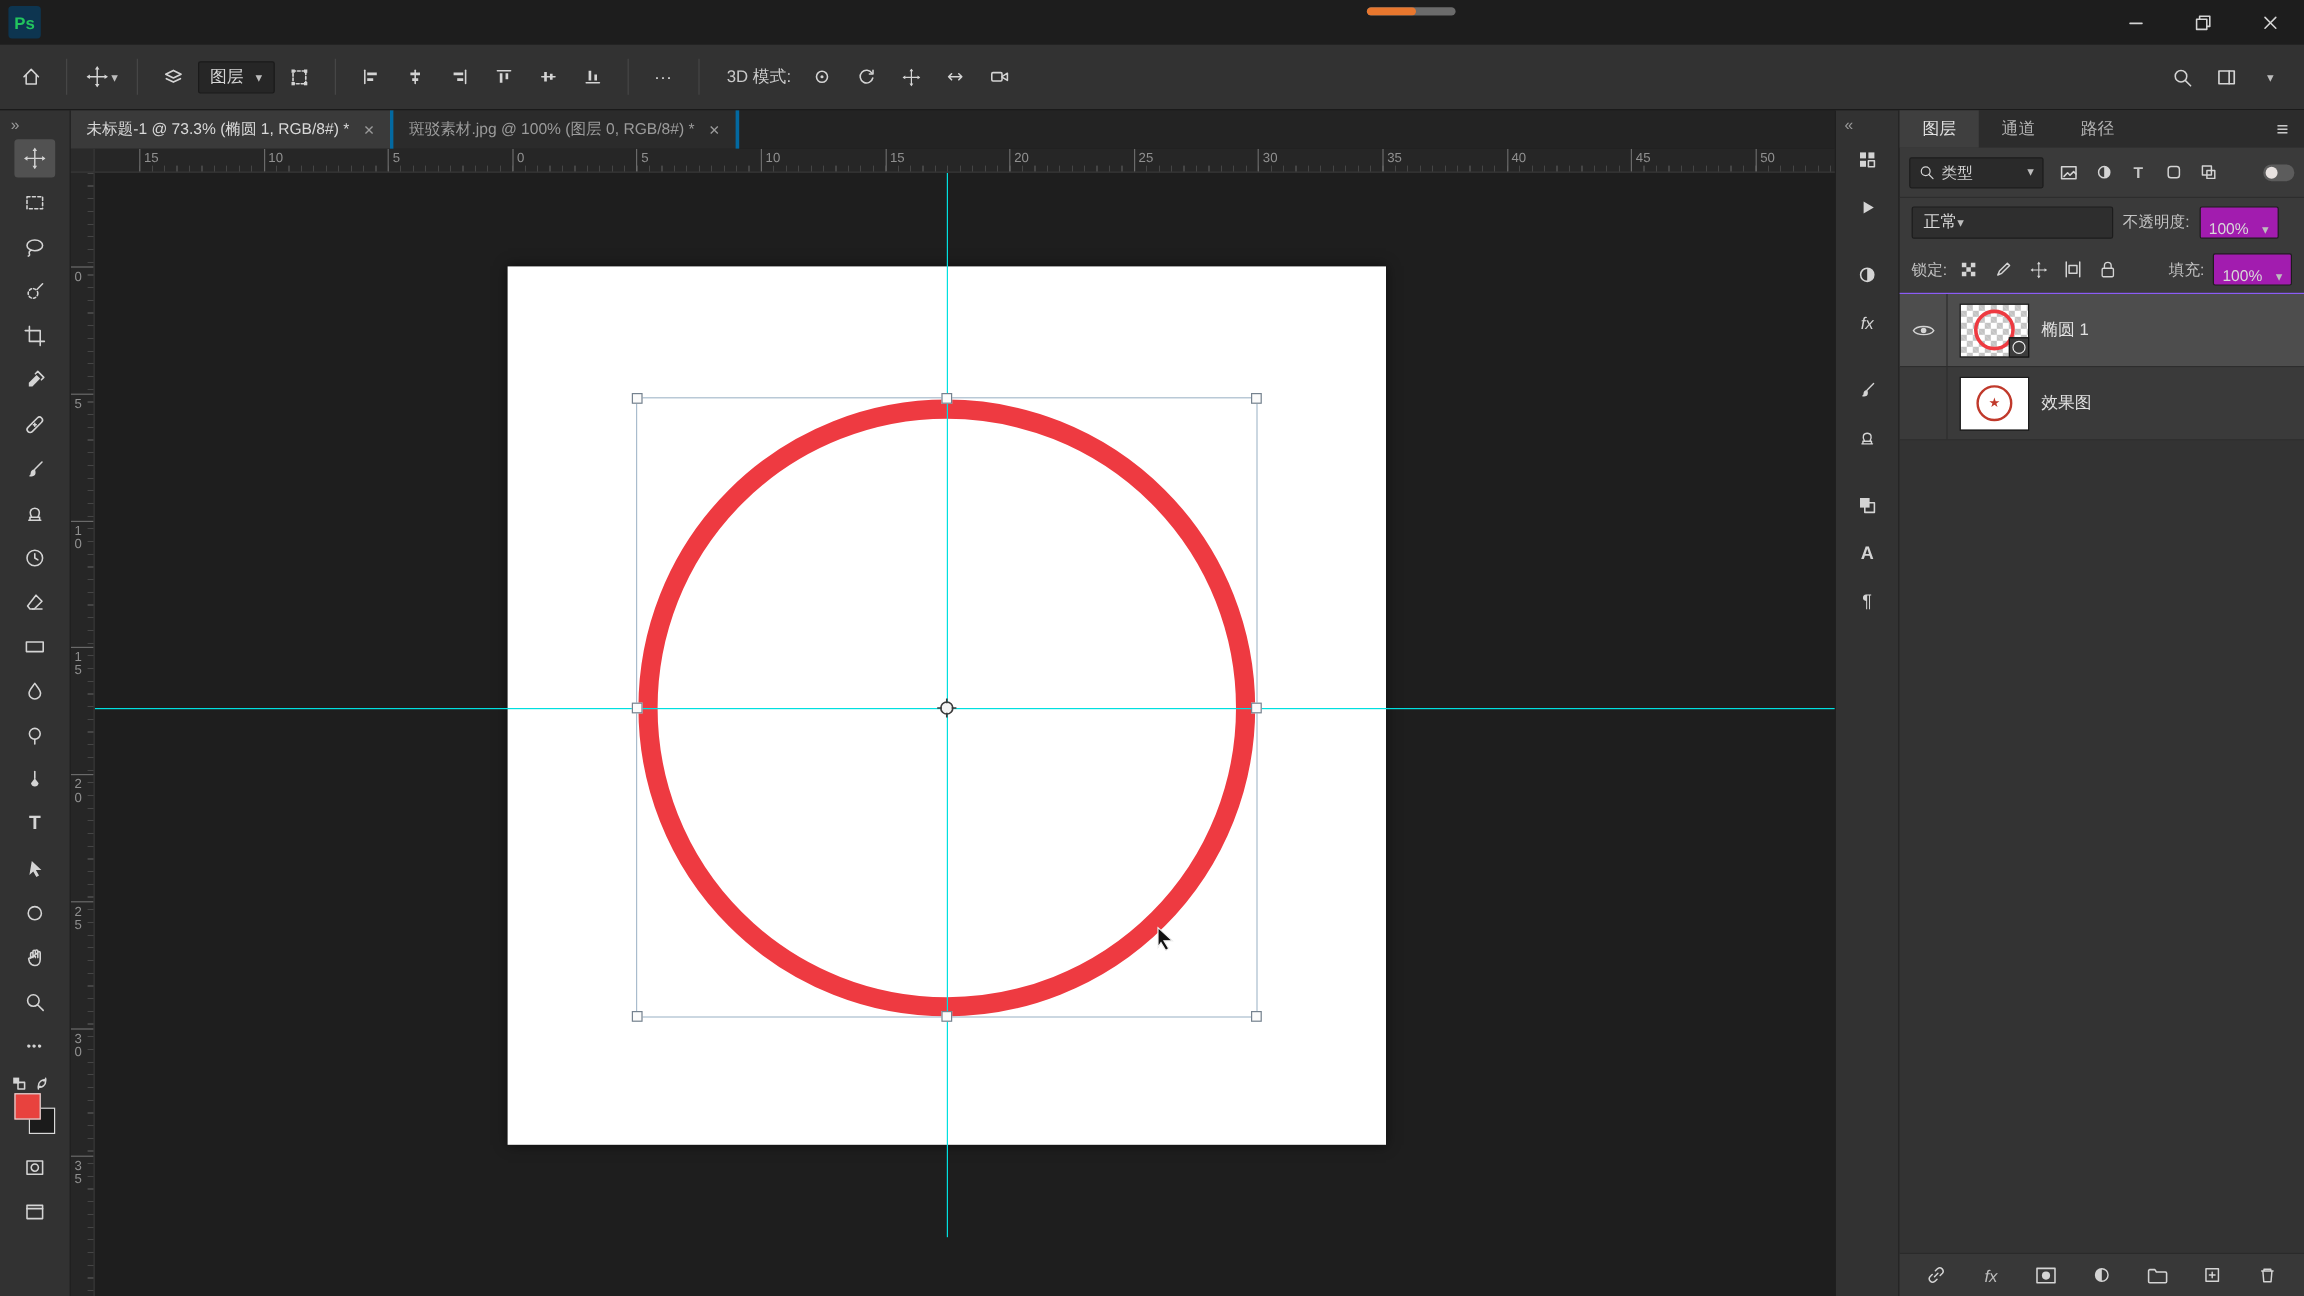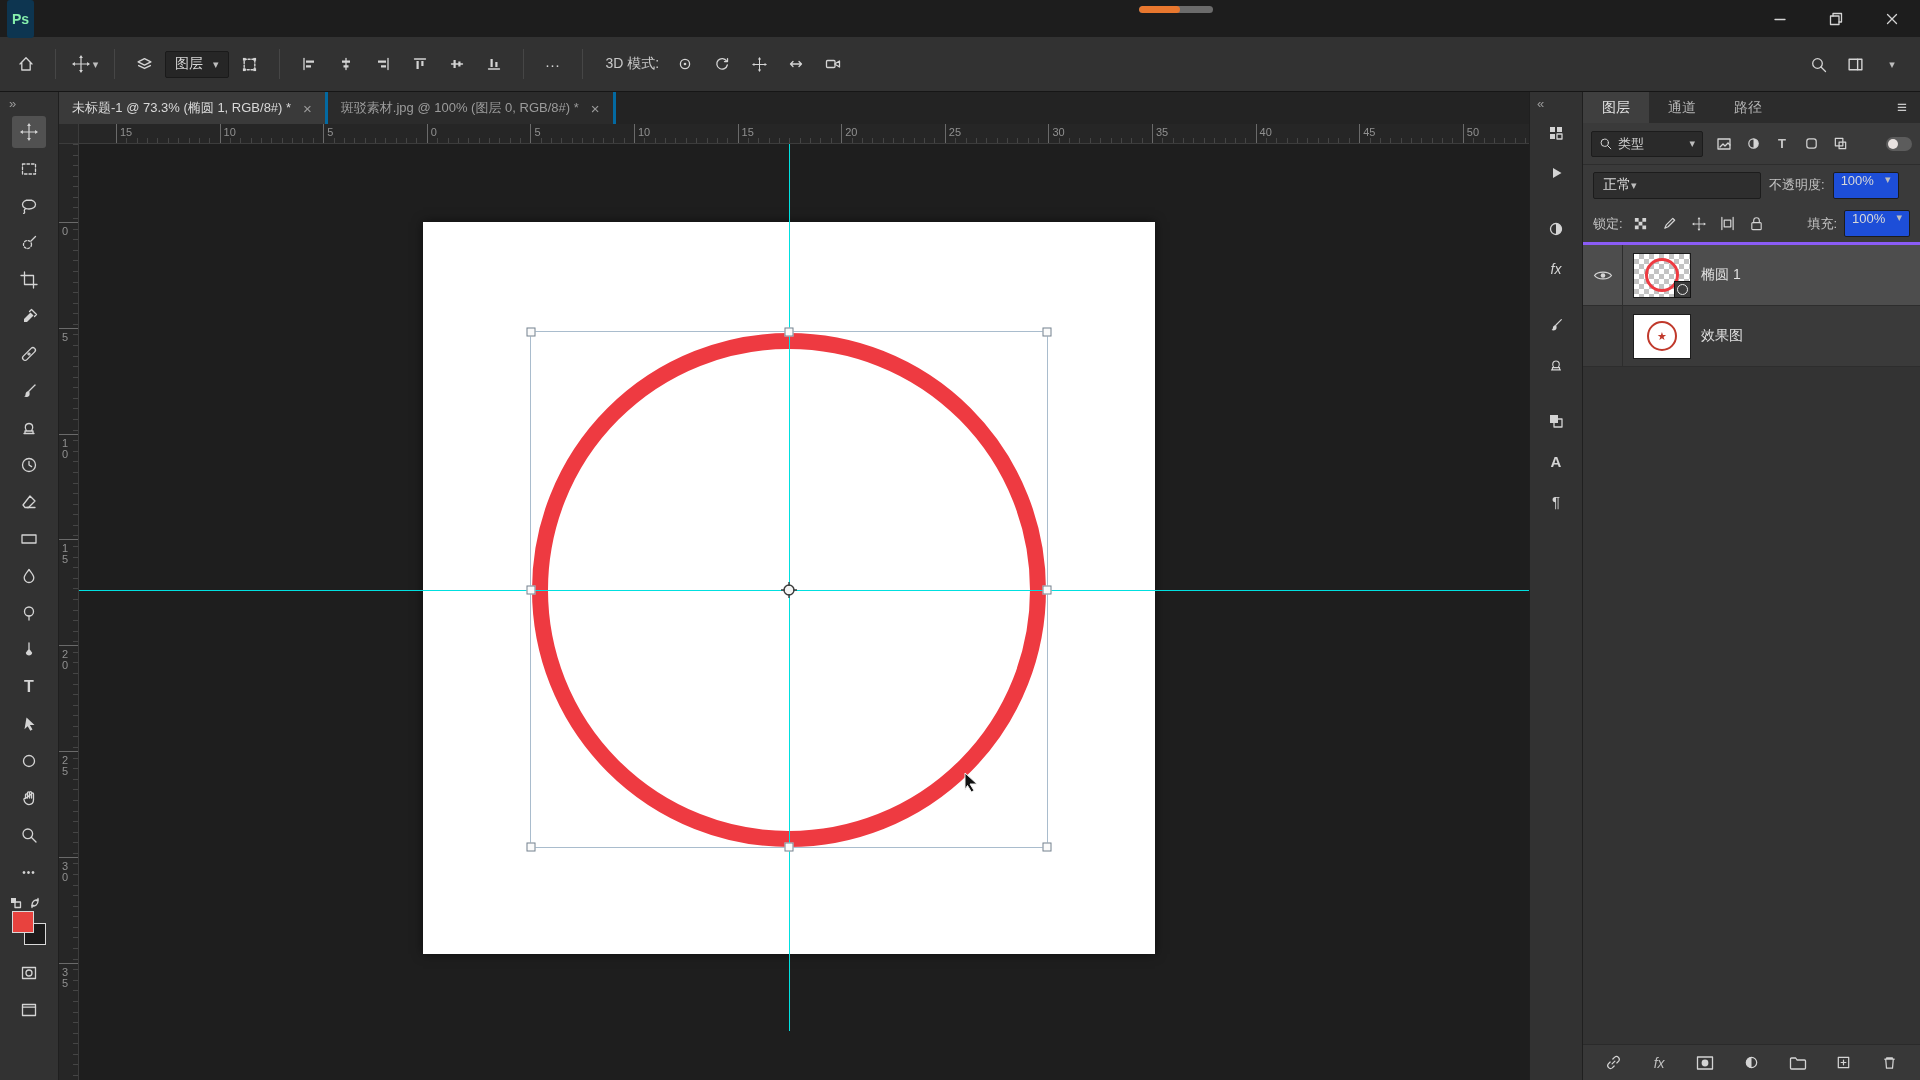--- a/index.html
+++ b/index.html
@@ -10,21 +10,21 @@
   .app { width: 1920px; height: 1080px; display: flex; flex-direction: column; }
 
   
   .ico { color: #d4d4d4; display: block; }
   .ico * { stroke: currentColor; fill: none; stroke-width: 1.3; stroke-linecap: round; stroke-linejoin: round; }
   .ico .f { fill: currentColor; stroke: none; }
   .glyph { color: #d4d4d4; }
 
   
   .menubar { height: 37px; flex: 0 0 37px; background: #1d1d1d; display: flex; align-items: center; position: relative; }
-  .ps-logo { width: 27px; height: 38px; margin: 0 10px 0 7px; background: #0d3550; color: #86efac;
+  .ps-logo { width: 27px; height: 27px; margin: 0 10px 0 7px; background: #0d3550; color: #22c55e;
     font-weight: bold; font-size: 14px; display: flex; align-items: center; justify-content: center; border-radius: 3px; }
   .menu-item { padding: 0 13px; font-size: 15px; color: #e3e3e3; line-height: 37px; }
   .title-progress { position: absolute; left: 1139px; top: 6px; width: 74px; height: 7px; background: #6b6b6b; border-radius: 4px; overflow: hidden; }
   .progress-fill { width: 55%; height: 100%; background: #e8772e; border-radius: 4px; }
   .win-controls { margin-left: auto; display: flex; height: 100%; }
   .win-btn { width: 56px; height: 100%; display: flex; align-items: center; justify-content: center; color: #cfcfcf; }
 
   
   .optionsbar { height: 55px; flex: 0 0 55px; background: #323232; border-bottom: 1px solid #161616;
     display: flex; align-items: center; padding: 0 12px 0 10px; gap: 5px; }
@@ -117,24 +117,24 @@
     display: flex; align-items: center; gap: 6px; padding: 0 7px; color: #d0d0d0; font-size: 13px; margin-right: 5px; }
   .filter-btn { width: 26px; height: 24px; display: flex; align-items: center; justify-content: center; color: #c6c6c6; }
   .filter-btn .tglyph { font-size: 13px; font-weight: bold; color: #c6c6c6; }
   .filter-toggle { margin-left: auto; width: 26px; height: 14px; border-radius: 8px; background: #5c5c5c; position: relative; }
   .filter-toggle::after { content: ""; position: absolute; left: 2px; top: 2px; width: 10px; height: 10px; border-radius: 50%; background: #e8e2e0; }
 
   .blend-row { height: 40px; flex: 0 0 40px; display: flex; align-items: center; padding: 0 10px; gap: 8px; }
   .blend-select { width: 168px; height: 27px; background: #2e2e2e; border: 1px solid #1c1c1c; border-radius: 2px;
     display: flex; align-items: center; justify-content: flex-start; padding: 0 9px; color: #d8d8d8; font-size: 14px; }
   .small-label { font-size: 13px; color: #c3c3c3; white-space: nowrap; }
-  .value-select { height: 27px; min-width: 66px; background: #1d4ed8; border: 1px solid #1c1c1c; border-radius: 2px;
-    display: flex; align-items: flex-start; justify-content: space-between; padding: 0 7px; color: #d8d8d8; font-size: 13px; }
-
-  .lock-row { height: 40px; flex: 0 0 40px; display: flex; align-items: center; padding: 0 10px; gap: 7px; border-bottom: 3px solid #8b5cf6; }
+  .value-select { height: 27px; min-width: 66px; background: #a21caf; border: 1px solid #1c1c1c; border-radius: 2px;
+    display: flex; align-items: flex-end; justify-content: space-between; padding: 0 7px; color: #d8d8d8; font-size: 13px; }
+
+  .lock-row { height: 40px; flex: 0 0 40px; display: flex; align-items: center; padding: 0 10px; gap: 7px; border-bottom: 1px solid #8b5cf6; }
   .lock-btn { width: 22px; height: 22px; display: flex; align-items: center; justify-content: center; color: #c6c6c6; }
 
   .layers-list { flex: 1; background: #333333; display: flex; flex-direction: column; overflow: hidden; }
   .layer-row { height: 61px; flex: 0 0 61px; display: flex; align-items: center; border-bottom: 1px solid #2d2d2d; background: #3a3a3a; }
   .layer-row.selected { background: #4d4d4d; }
   .eye-cell { width: 40px; flex: 0 0 40px; align-self: stretch; display: flex; align-items: center; justify-content: center; border-right: 1px solid #2d2d2d; color: #d0d0d0; }
   .thumb { width: 56px; height: 43px; margin: 0 11px; position: relative; background: #ffffff; outline: 1px solid #1c1c1c; flex: 0 0 56px; }
   .thumb.checker { background-color: #fff;
     background-image: linear-gradient(45deg, #c3c3c3 25%, transparent 25%, transparent 75%, #c3c3c3 75%),
                       linear-gradient(45deg, #c3c3c3 25%, #ffffff 25%, #ffffff 75%, #c3c3c3 75%);

